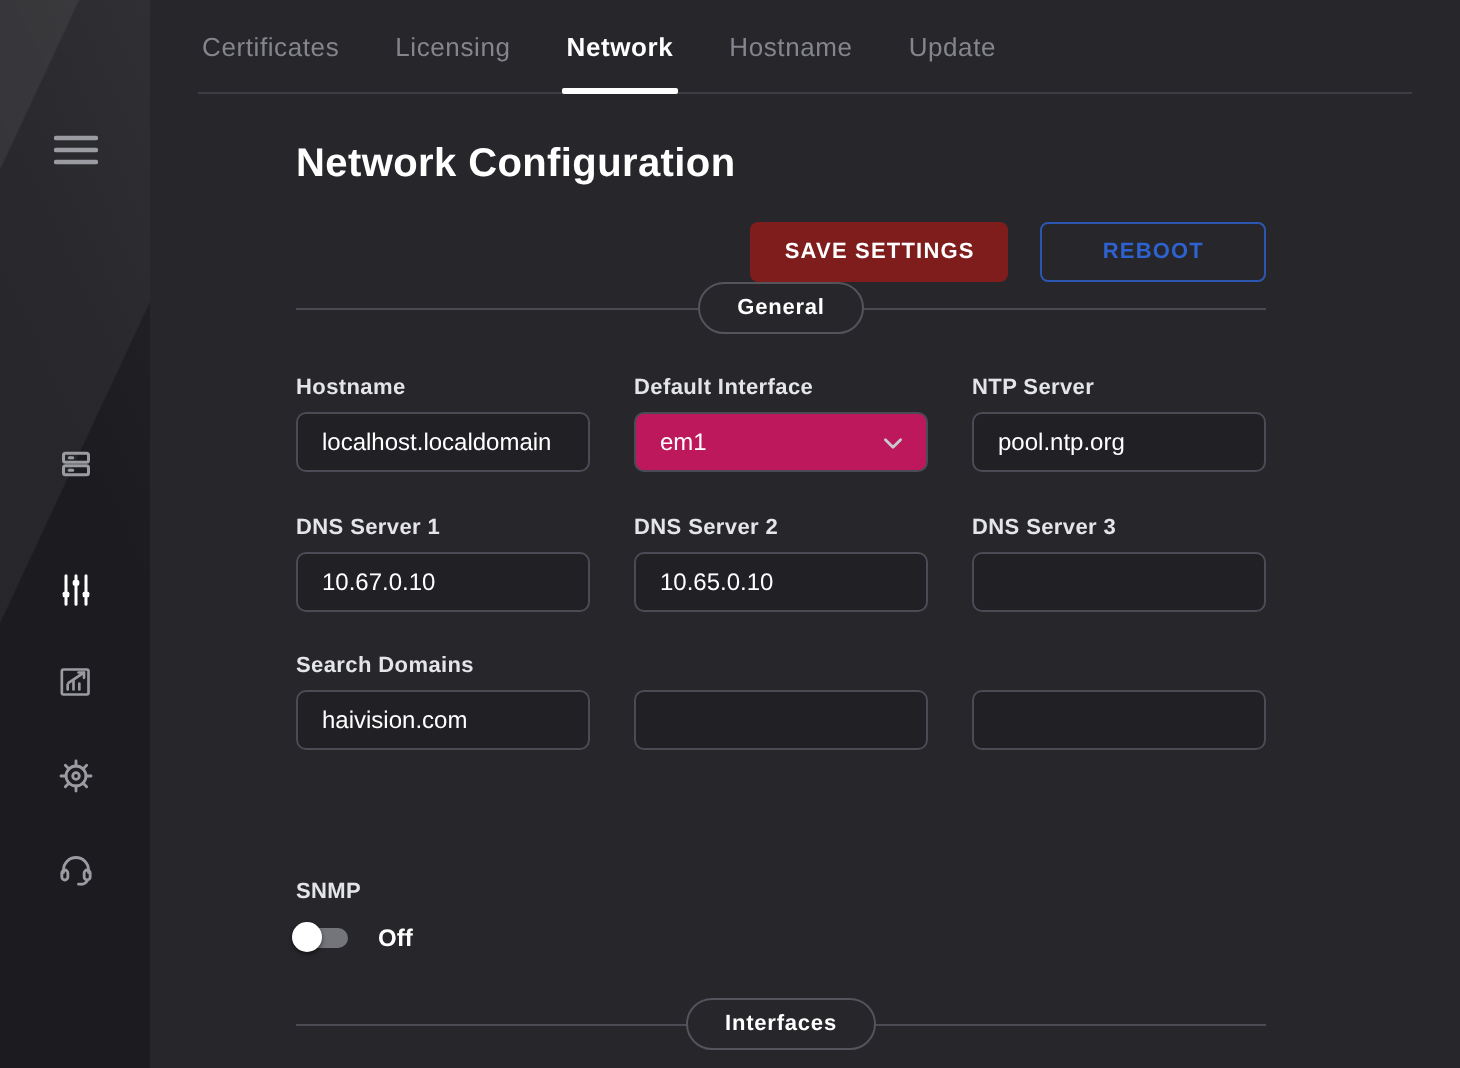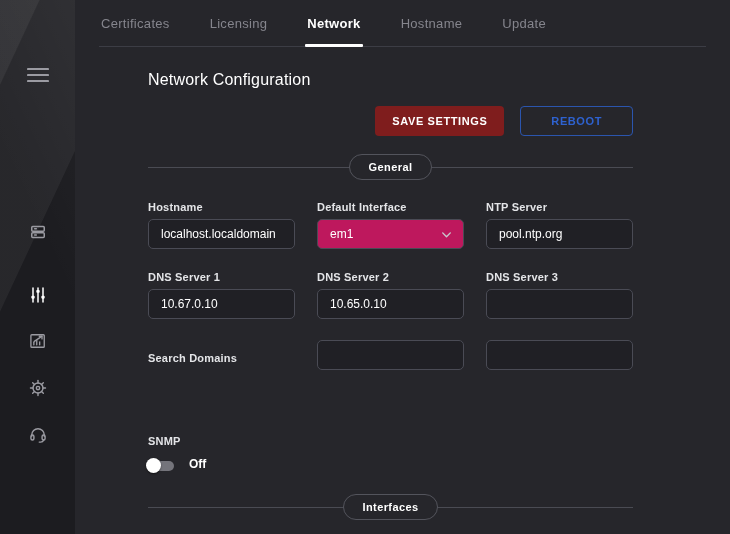--- a/index.html
+++ b/index.html
@@ -33,48 +33,48 @@
   .sb-gap39  { margin-top:39px; }
   .sb-gap22  { margin-top:22px; }
   .sb-gap23  { margin-top:23px; }
 
   
   .main { flex:1; display:flex; flex-direction:column; }
 
   .tabbar {
     height:47px; margin:0 24px 0 24px;
     border-bottom:1px solid #3c3d45;
-    display:flex; gap:36px; align-items:stretch;
+    display:flex; gap:24px; align-items:stretch;
   }
   .tab {
     background:none; border:none; cursor:pointer;
     font-family:inherit; font-size:13px; color:#85858d;
     letter-spacing:0.3px; position:relative; padding:0 2px;
     display:flex; align-items:center;
   }
   .tab.active { color:#ffffff; font-weight:bold; }
   .tab.active::after {
     content:""; position:absolute; left:0; right:0; bottom:-1px;
     height:3px; background:#ffffff; border-radius:1px;
   }
 
   .content { margin-left:73px; width:485px; padding-top:24px; }
 
-  .page-title { font-size:16px; font-weight:normal; letter-spacing:0.2px; color:#fff; }
+  .page-title { font-size:20px; font-weight:bold; letter-spacing:0.2px; color:#fff; }
 
   .actions { margin-top:17px; display:flex; justify-content:flex-end; gap:16px; }
   .btn {
     height:30px; border-radius:4px; font-family:inherit;
     font-size:11px; font-weight:bold; letter-spacing:0.6px; cursor:pointer;
   }
   .btn-primary { background:#7f1d1d; color:#fff; border:none; padding:0 17px; }
   .btn-outline { background:transparent; color:#2e62d0; border:1px solid #2b55ae; padding:0 30px; }
 
   .section-divider {
-    margin-top:18px; position:relative; height:26px;
+    position:relative; height:26px;
     display:flex; align-items:center; justify-content:center;
   }
   .section-divider::before {
     content:""; position:absolute; left:0; right:0; top:13px;
     border-top:1px solid #4a4b53;
   }
   .divider-interfaces { margin-top:23px; }
   .pill {
     position:relative; background:#26262b; border:1px solid #53545c;
     border-radius:14px; height:26px; padding:0 19px;
@@ -103,21 +103,21 @@
     position:relative; width:100%; height:30px; background:#be185d;
     border:1px solid #4a4b55; border-radius:5px; cursor:pointer;
     display:flex; align-items:center; padding:0 12px;
     color:#fff; font-size:12px;
   }
   .select-box .chevron {
     position:absolute; right:10px; top:8px; color:#c9cacе; color:#c9cace;
   }
 
   .snmp-block { margin-top:65px; }
-  .snmp-row { margin-top:10px; display:flex; align-items:flex-end; gap:15px; }
+  .snmp-row { margin-top:10px; display:flex; align-items:center; gap:15px; }
   .toggle {
     position:relative; width:26px; height:10px; background:#74747b;
     border-radius:5px; border:none; cursor:pointer; padding:0;
   }
   .toggle .knob {
     position:absolute; left:-2px; top:-3px;
     width:15px; height:15px; border-radius:50%; background:#ffffff;
     box-shadow:0 1px 2px rgba(0,0,0,0.5);
   }
   .toggle-state { font-size:12px; font-weight:bold; color:#fff; }
@@ -256,20 +256,21 @@
       </div>
       <div>
         <label class="field-label">DNS Server 3</label>
         <input class="field-input" type="text" value="" style="">
       </div>
     </div>
 
     <div class="form-row row-3">
       <div>
         <label class="field-label">Search Domains</label>
+        <input class="field-input" type="text" value="haivision.com" style="">
       </div>
       <div>
         <input class="field-input" type="text" value="" style="">
       </div>
       <div>
         <input class="field-input" type="text" value="" style="">
       </div>
     </div>
 
     <div class="snmp-block">

